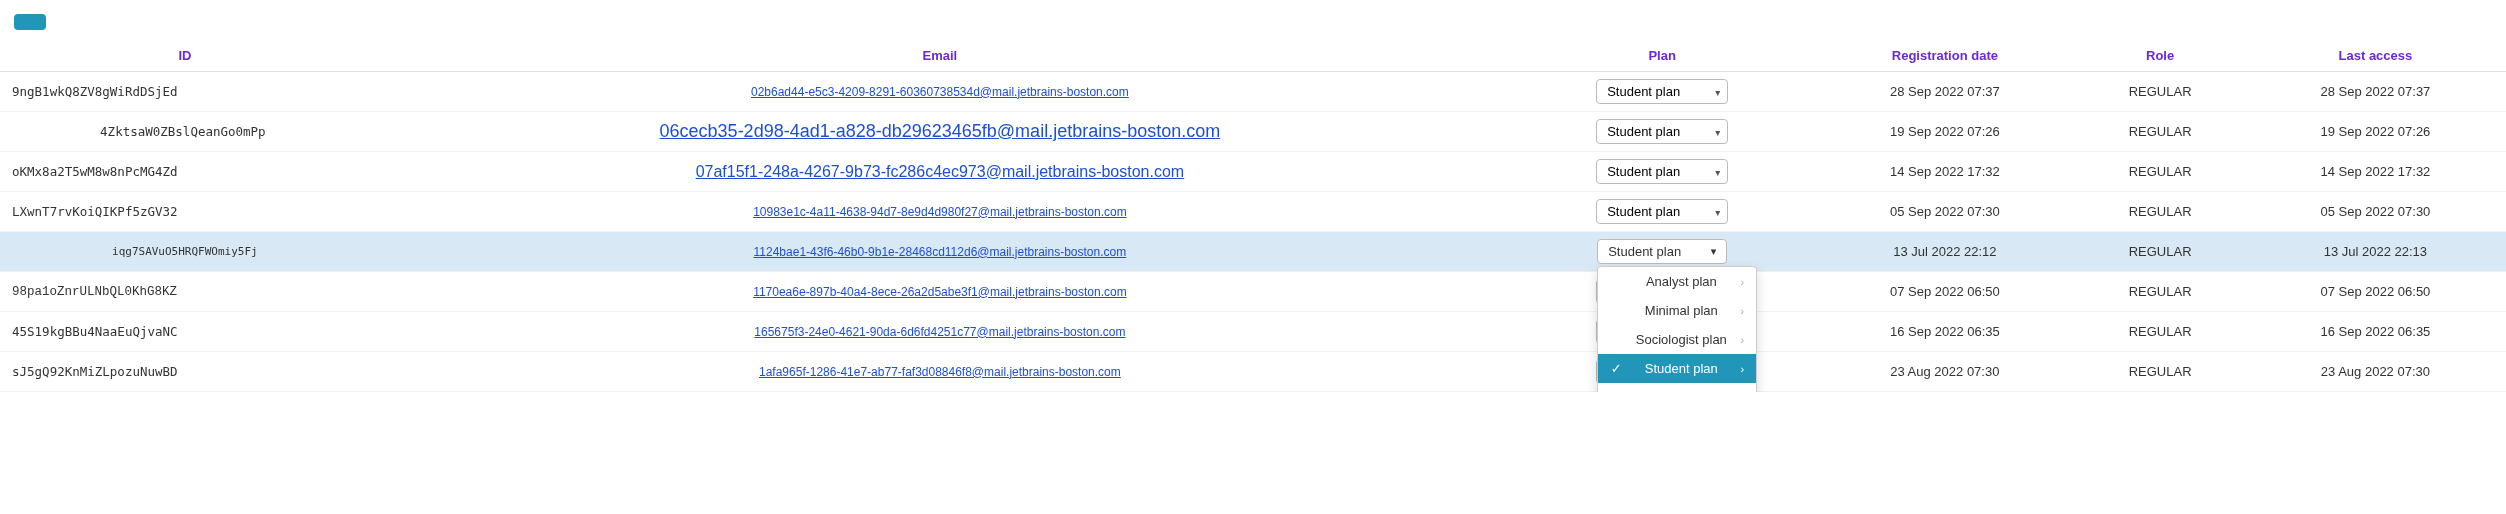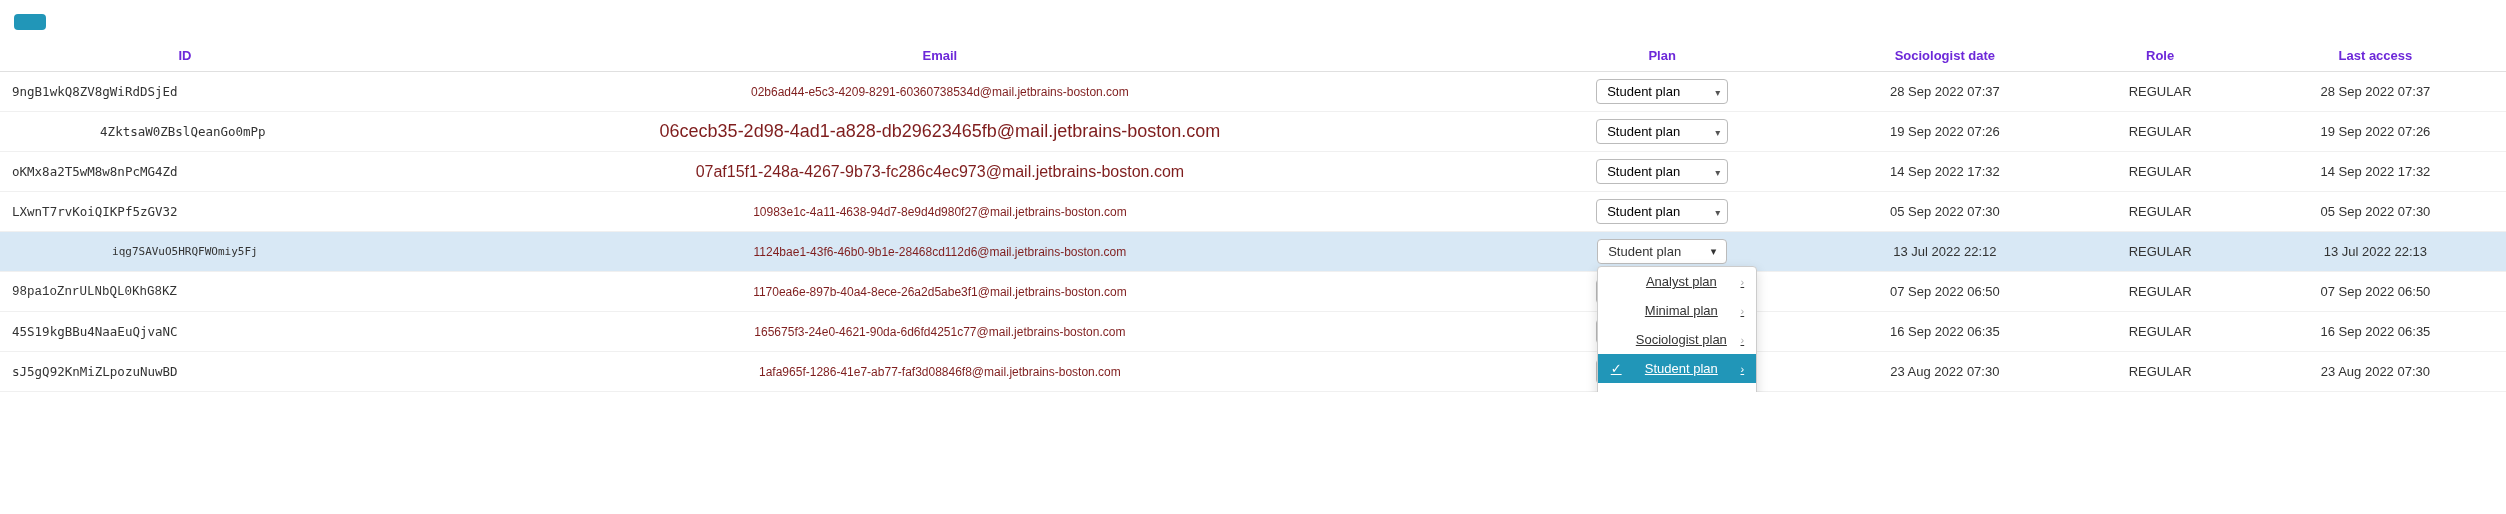--- a/index.html
+++ b/index.html
@@ -40,21 +40,21 @@
     }
     tbody tr:nth-child(5) {
       background: #d8e8f5;
     }
     tbody td {
       padding: 7px 12px;
       text-align: center;
       white-space: nowrap;
     }
     tbody td:nth-child(1) { text-align: center; font-family: monospace; font-size: 12.5px; }
-    tbody td:nth-child(2) { text-align: center; font-size: 12px; color: #7f1d1d; }
+    tbody td:nth-child(2) { text-align: center; font-size: 12px; color: #1d4ed8; text-decoration: underline; }
     tbody td:nth-child(3) { text-align: center; position: relative; }
     tbody td:nth-child(4) { text-align: center; }
     tbody td:nth-child(5) { text-align: center; }
     tbody td:nth-child(6) { text-align: center; }
 
     .plan-select-wrapper {
       position: relative;
       display: inline-block;
     }
     .plan-select {
@@ -109,21 +109,20 @@
       margin-top: 2px;
     }
     .dropdown-menu-item {
       display: flex;
       align-items: center;
       padding: 7px 12px;
       cursor: pointer;
       font-size: 13px;
       gap: 6px;
       white-space: nowrap;
-      text-decoration: underline;
     }
     .dropdown-menu-item.selected {
       background: #2196b8;
       color: #fff;
     }
     .dropdown-menu-item .check {
       width: 12px;
       display: inline-block;
     }
     .dropdown-menu-item .item-label { flex: 1; }
@@ -143,21 +142,21 @@
     <button class="view-all-btn"></button>
   </div>
 </div>
 
 <table>
   <thead>
     <tr>
       <th>ID</th>
       <th>Email</th>
       <th>Plan</th>
-      <th>Sociologist date</th>
+      <th>Registration date</th>
       <th>Role</th>
       <th>Last access</th>
     </tr>
   </thead>
   <tbody id="table-body">
   <tr>
         <td style="font-family: monospace; font-size: 12.5px; text-align: left;">9ngB1wkQ8ZV8gWiRdDSjEd</td>
         <td style="font-size: 12px;">02b6ad44-e5c3-4209-8291-60360738534d@mail.jetbrains-boston.com</td>
         <td><div class="plan-select-wrapper"><select class="plan-select"><option value="Analyst plan">Analyst plan</option><option value="Minimal plan">Minimal plan</option><option value="Sociologist plan">Sociologist plan</option><option value="Student plan" selected="">Student plan</option><option value="Teacher plan">Teacher plan</option><option value="Test plan">Test plan</option></select><span class="select-arrow">▾</span></div></td>
         <td>28 Sep 2022 07:37</td>

